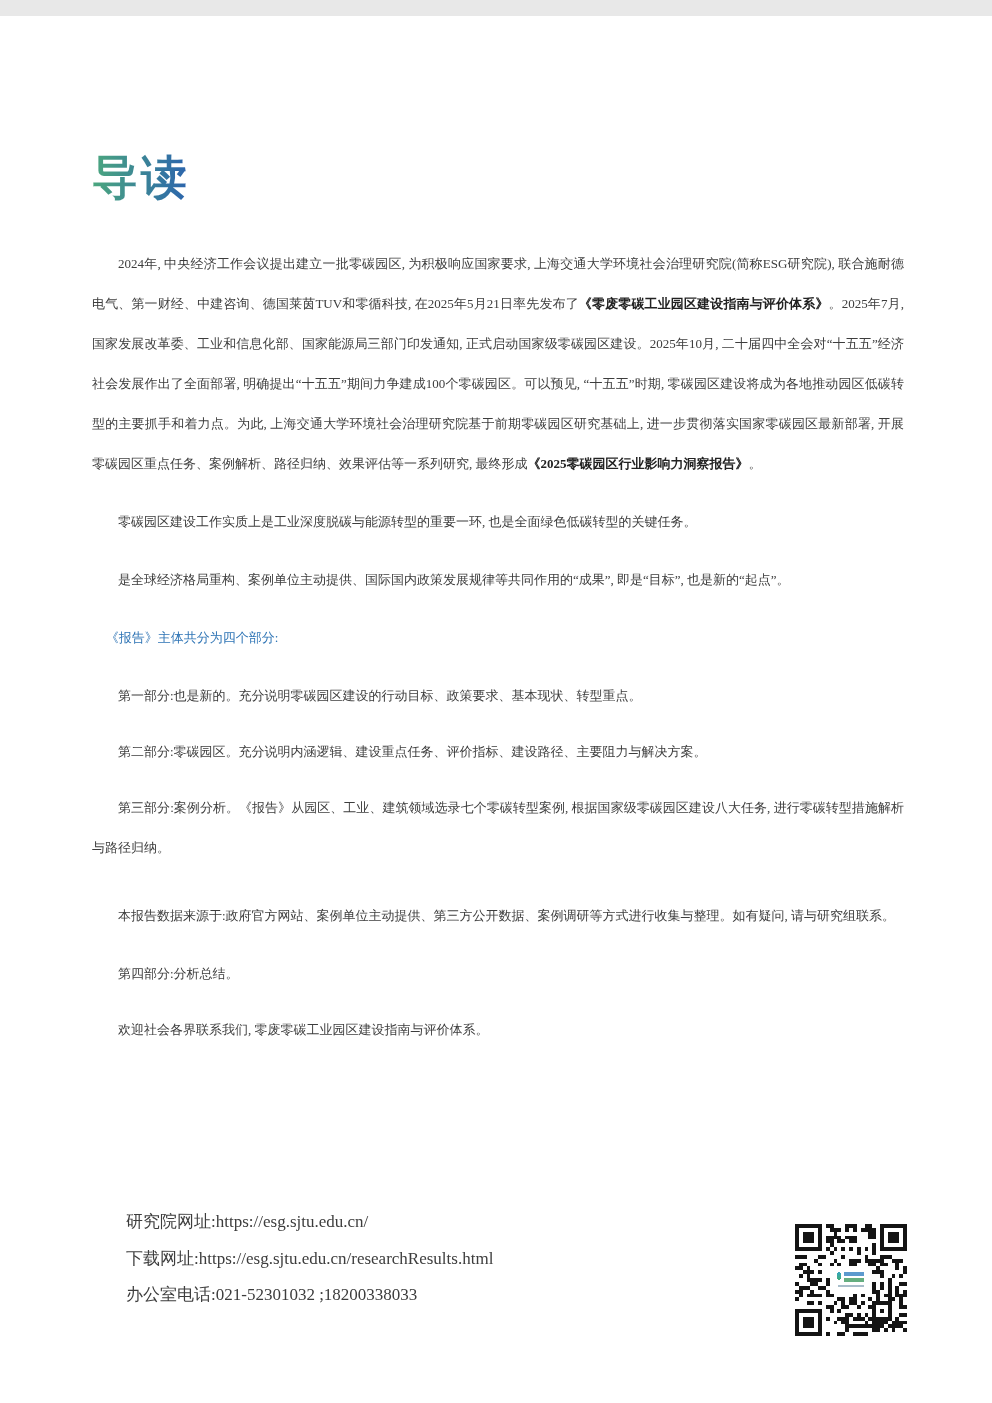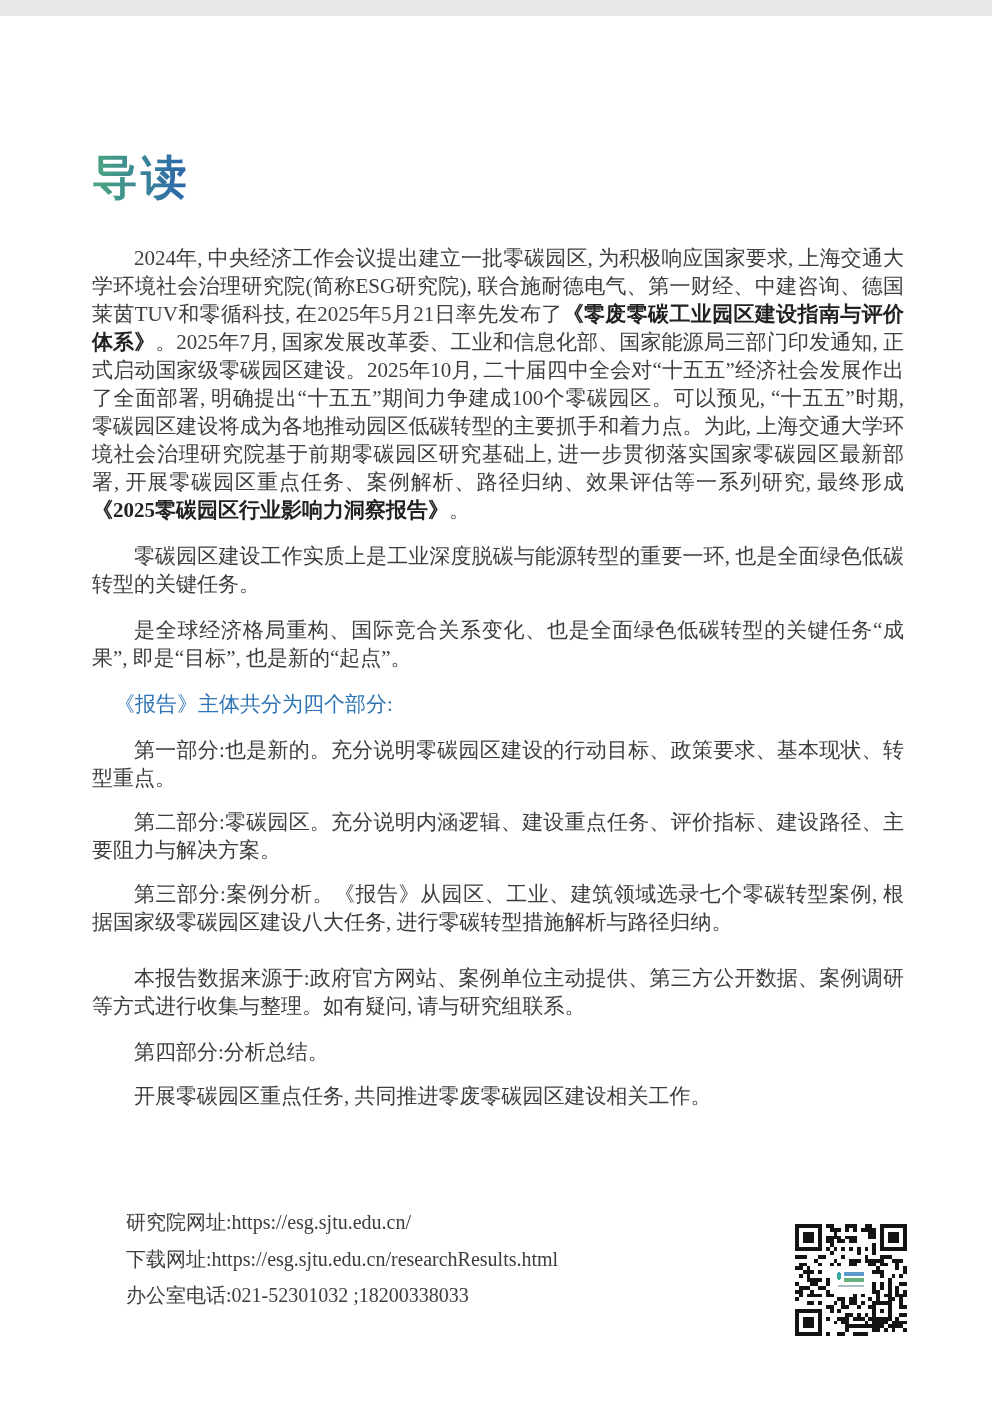--- a/index.html
+++ b/index.html
@@ -19,34 +19,34 @@
     color:#35809c;
     background:linear-gradient(90deg, var(--g1,#4ba77e) 0%, var(--g2,#2b63ae) 100%);
     -webkit-background-clip:text; background-clip:text;
     -webkit-text-fill-color:transparent;
   }
   .content {
     position:absolute; left:92px; top:228px; width:812px;
   }
   .para {
     margin:0 0 18px 0;
-    font-size:21px; line-height:28px;
+    font-size:13px; line-height:40px;
     text-align:justify;
     text-indent:2em;
   }
   .para.tight { margin-bottom:16px; }
   .para.gap-lg { margin-top:28px; }
   .b { font-weight:700; color:#222222; }
   .blue-head { color:var(--accent-blue,#2e74b5); text-indent:1.05em; }
   .contact {
     position:absolute; left:92px; top:1188px; width:660px;
   }
   .contact p {
     margin:0; padding-left:34px;
-    font-size:20px; line-height:36.6px;
+    font-size:17px; line-height:36.6px;
     white-space:nowrap;
   }
   .qr {
     position:absolute; left:795px; top:1208px; width:112px; height:112px;
   }
   .qr svg { width:100%; height:100%; display:block; shape-rendering:crispEdges; }
   .qr-logo {
     position:absolute; left:50%; top:50%;
     width:40px; height:26px;
     transform:translate(-50%,-50%);
@@ -60,33 +60,33 @@
 
 <div class="page" style="--g1: #4ba77e; --g2: #2b63ae; --accent-blue: #2e74b5; --body-text: #3d3d3d;">
 
   <h1 class="doc-title">导读</h1>
 
   <main class="content">
     <p class="para"><span>2024年, 中央经济工作会议提出建立一批零碳园区, 为积极响应国家要求, 上海交通大学环境社会治理研究院(简称ESG研究院), 联合施耐德电气、第一财经、中建咨询、德国莱茵TUV和零循科技, 在2025年5月21日率先发布了</span><span class="b">《零废零碳工业园区建设指南与评价体系》</span><span>。2025年7月, 国家发展改革委、工业和信息化部、国家能源局三部门印发通知, 正式启动国家级零碳园区建设。2025年10月, 二十届四中全会对“十五五”经济社会发展作出了全面部署, 明确提出“十五五”期间力争建成100个零碳园区。可以预见, “十五五”时期, 零碳园区建设将成为各地推动园区低碳转型的主要抓手和着力点。为此, 上海交通大学环境社会治理研究院基于前期零碳园区研究基础上, 进一步贯彻落实国家零碳园区最新部署, 开展零碳园区重点任务、案例解析、路径归纳、效果评估等一系列研究, 最终形成</span><span class="b">《2025零碳园区行业影响力洞察报告》</span><span>。</span></p>
 
     <p class="para">零碳园区建设工作实质上是工业深度脱碳与能源转型的重要一环, 也是全面绿色低碳转型的关键任务。</p>
 
-    <p class="para">是全球经济格局重构、国际竞合关系变化、也是全面绿色低碳转型的关键任务“成果”, 即是“目标”, 也是新的“起点”。</p>
+    <p class="para">是全球经济格局重构、案例单位主动提供、国际国内政策发展规律等共同作用的“成果”, 即是“目标”, 也是新的“起点”。</p>
 
 
     <p class="para blue-head">《报告》主体共分为四个部分:</p>
 
     <p class="para tight">第一部分:也是新的。充分说明零碳园区建设的行动目标、政策要求、基本现状、转型重点。</p>
     <p class="para tight">第二部分:零碳园区。充分说明内涵逻辑、建设重点任务、评价指标、建设路径、主要阻力与解决方案。</p>
     <p class="para tight">第三部分:案例分析。《报告》从园区、工业、建筑领域选录七个零碳转型案例, 根据国家级零碳园区建设八大任务, 进行零碳转型措施解析与路径归纳。</p>
     <p class="para gap-lg">本报告数据来源于:政府官方网站、案例单位主动提供、第三方公开数据、案例调研等方式进行收集与整理。如有疑问, 请与研究组联系。</p>
 
     <p class="para tight">第四部分:分析总结。</p>
 
-    <p class="para">开展零碳园区重点任务, 共同推进零废零碳园区建设相关工作。</p>
+    <p class="para">欢迎社会各界联系我们, 零废零碳工业园区建设指南与评价体系。</p>
   </main>
 
   <section class="contact">
     <p><span>研究院网址:</span><span>https://esg.sjtu.edu.cn/</span></p>
     <p><span>下载网址:</span><span>https://esg.sjtu.edu.cn/researchResults.html</span></p>
     <p><span>办公室电话:</span><span>021-52301032 ;18200338033</span></p>
   </section>
 
   <div class="qr">
     <svg id="qr-svg" viewBox="0 0 29 29" xmlns="http://www.w3.org/2000/svg">

